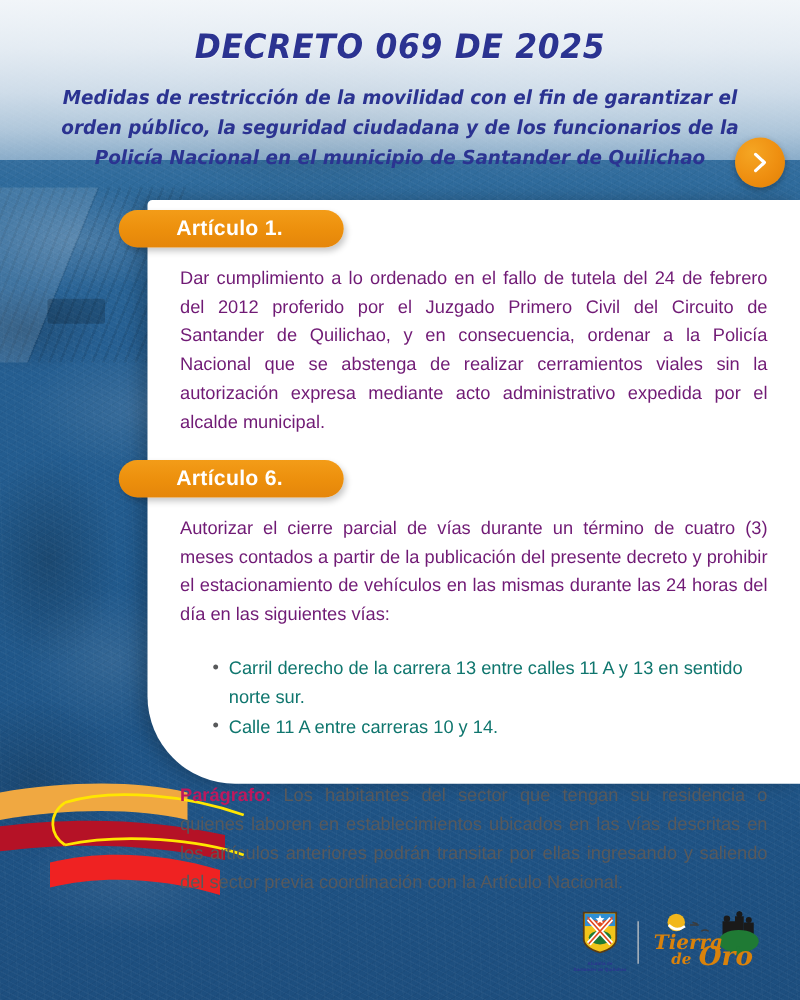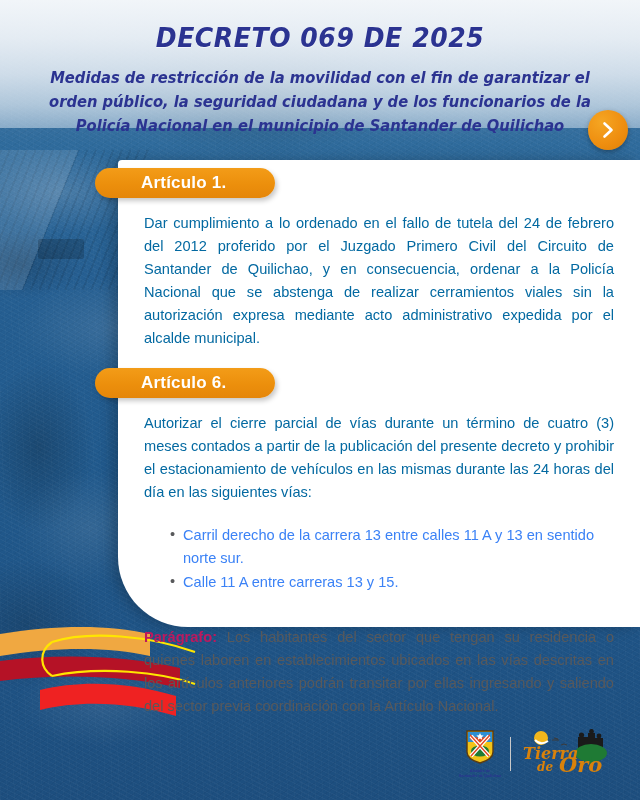--- a/index.html
+++ b/index.html
@@ -165,38 +165,38 @@
   #pill-1 { top: 8px; }
   #pill-2 { top: 208px; }
 
   
   .body-text {
     position: absolute;
     left: 26px;
     width: 470px;
     font-size: 14.6px;
     line-height: 1.58;
-    color: #0369a1;
+    color: #701a75;
     text-align: justify;
     text-justify: inter-word;
   }
   #art1-text { top: 52px; }
   #art2-text { top: 252px; }
 
   .vias-list {
     position: absolute;
     left: 52px;
     top: 364px;
     width: 446px;
     margin: 0;
     padding: 0;
     list-style: none;
     font-size: 14.6px;
     line-height: 1.56;
-    color: #3b82f6;
+    color: #0f766e;
   }
   .vias-list li {
     position: relative;
     padding-left: 13px;
     margin-bottom: 1px;
   }
   .vias-list li::before {
     content: "•";
     position: absolute;
     left: 0; top: -1px;
@@ -280,21 +280,21 @@
   <div class="card">
 
     <div class="pill" id="pill-1">Artículo 1.</div>
     <div class="body-text" id="art1-text">Dar cumplimiento a lo ordenado en el fallo de tutela del 24 de febrero del 2012 proferido por el Juzgado Primero Civil del Circuito de Santander de Quilichao, y en consecuencia, ordenar a la Policía Nacional que se abstenga de realizar cerramientos viales sin la autorización expresa mediante acto administrativo expedida por el alcalde municipal.</div>
 
     <div class="pill" id="pill-2">Artículo 6.</div>
     <div class="body-text" id="art2-text">Autorizar el cierre parcial de vías durante un término de cuatro (3) meses contados a partir de la publicación del presente decreto y prohibir el estacionamiento de vehículos en las mismas durante las 24 horas del día en las siguientes vías:</div>
 
     <ul class="vias-list">
       <li>Carril derecho de la carrera 13 entre calles 11 A y 13 en sentido norte sur.</li>
-      <li>Calle 11 A entre carreras 13 y 15.</li>
+      <li>Calle 11 A entre carreras 10 y 14.</li>
     </ul>
 
     <div class="paragrafo">
       <b>Parágrafo:</b><span> Los habitantes del sector que tengan su residencia o quienes laboren en establecimientos ubicados en las vías descritas en los artículos anteriores podrán transitar por ellas ingresando y saliendo del sector previa coordinación con la Artículo Nacional.</span>
     </div>
 
     <div class="logos">
 
       <div class="logo-shield">
         <svg width="30" height="34" viewBox="0 0 30 34">

